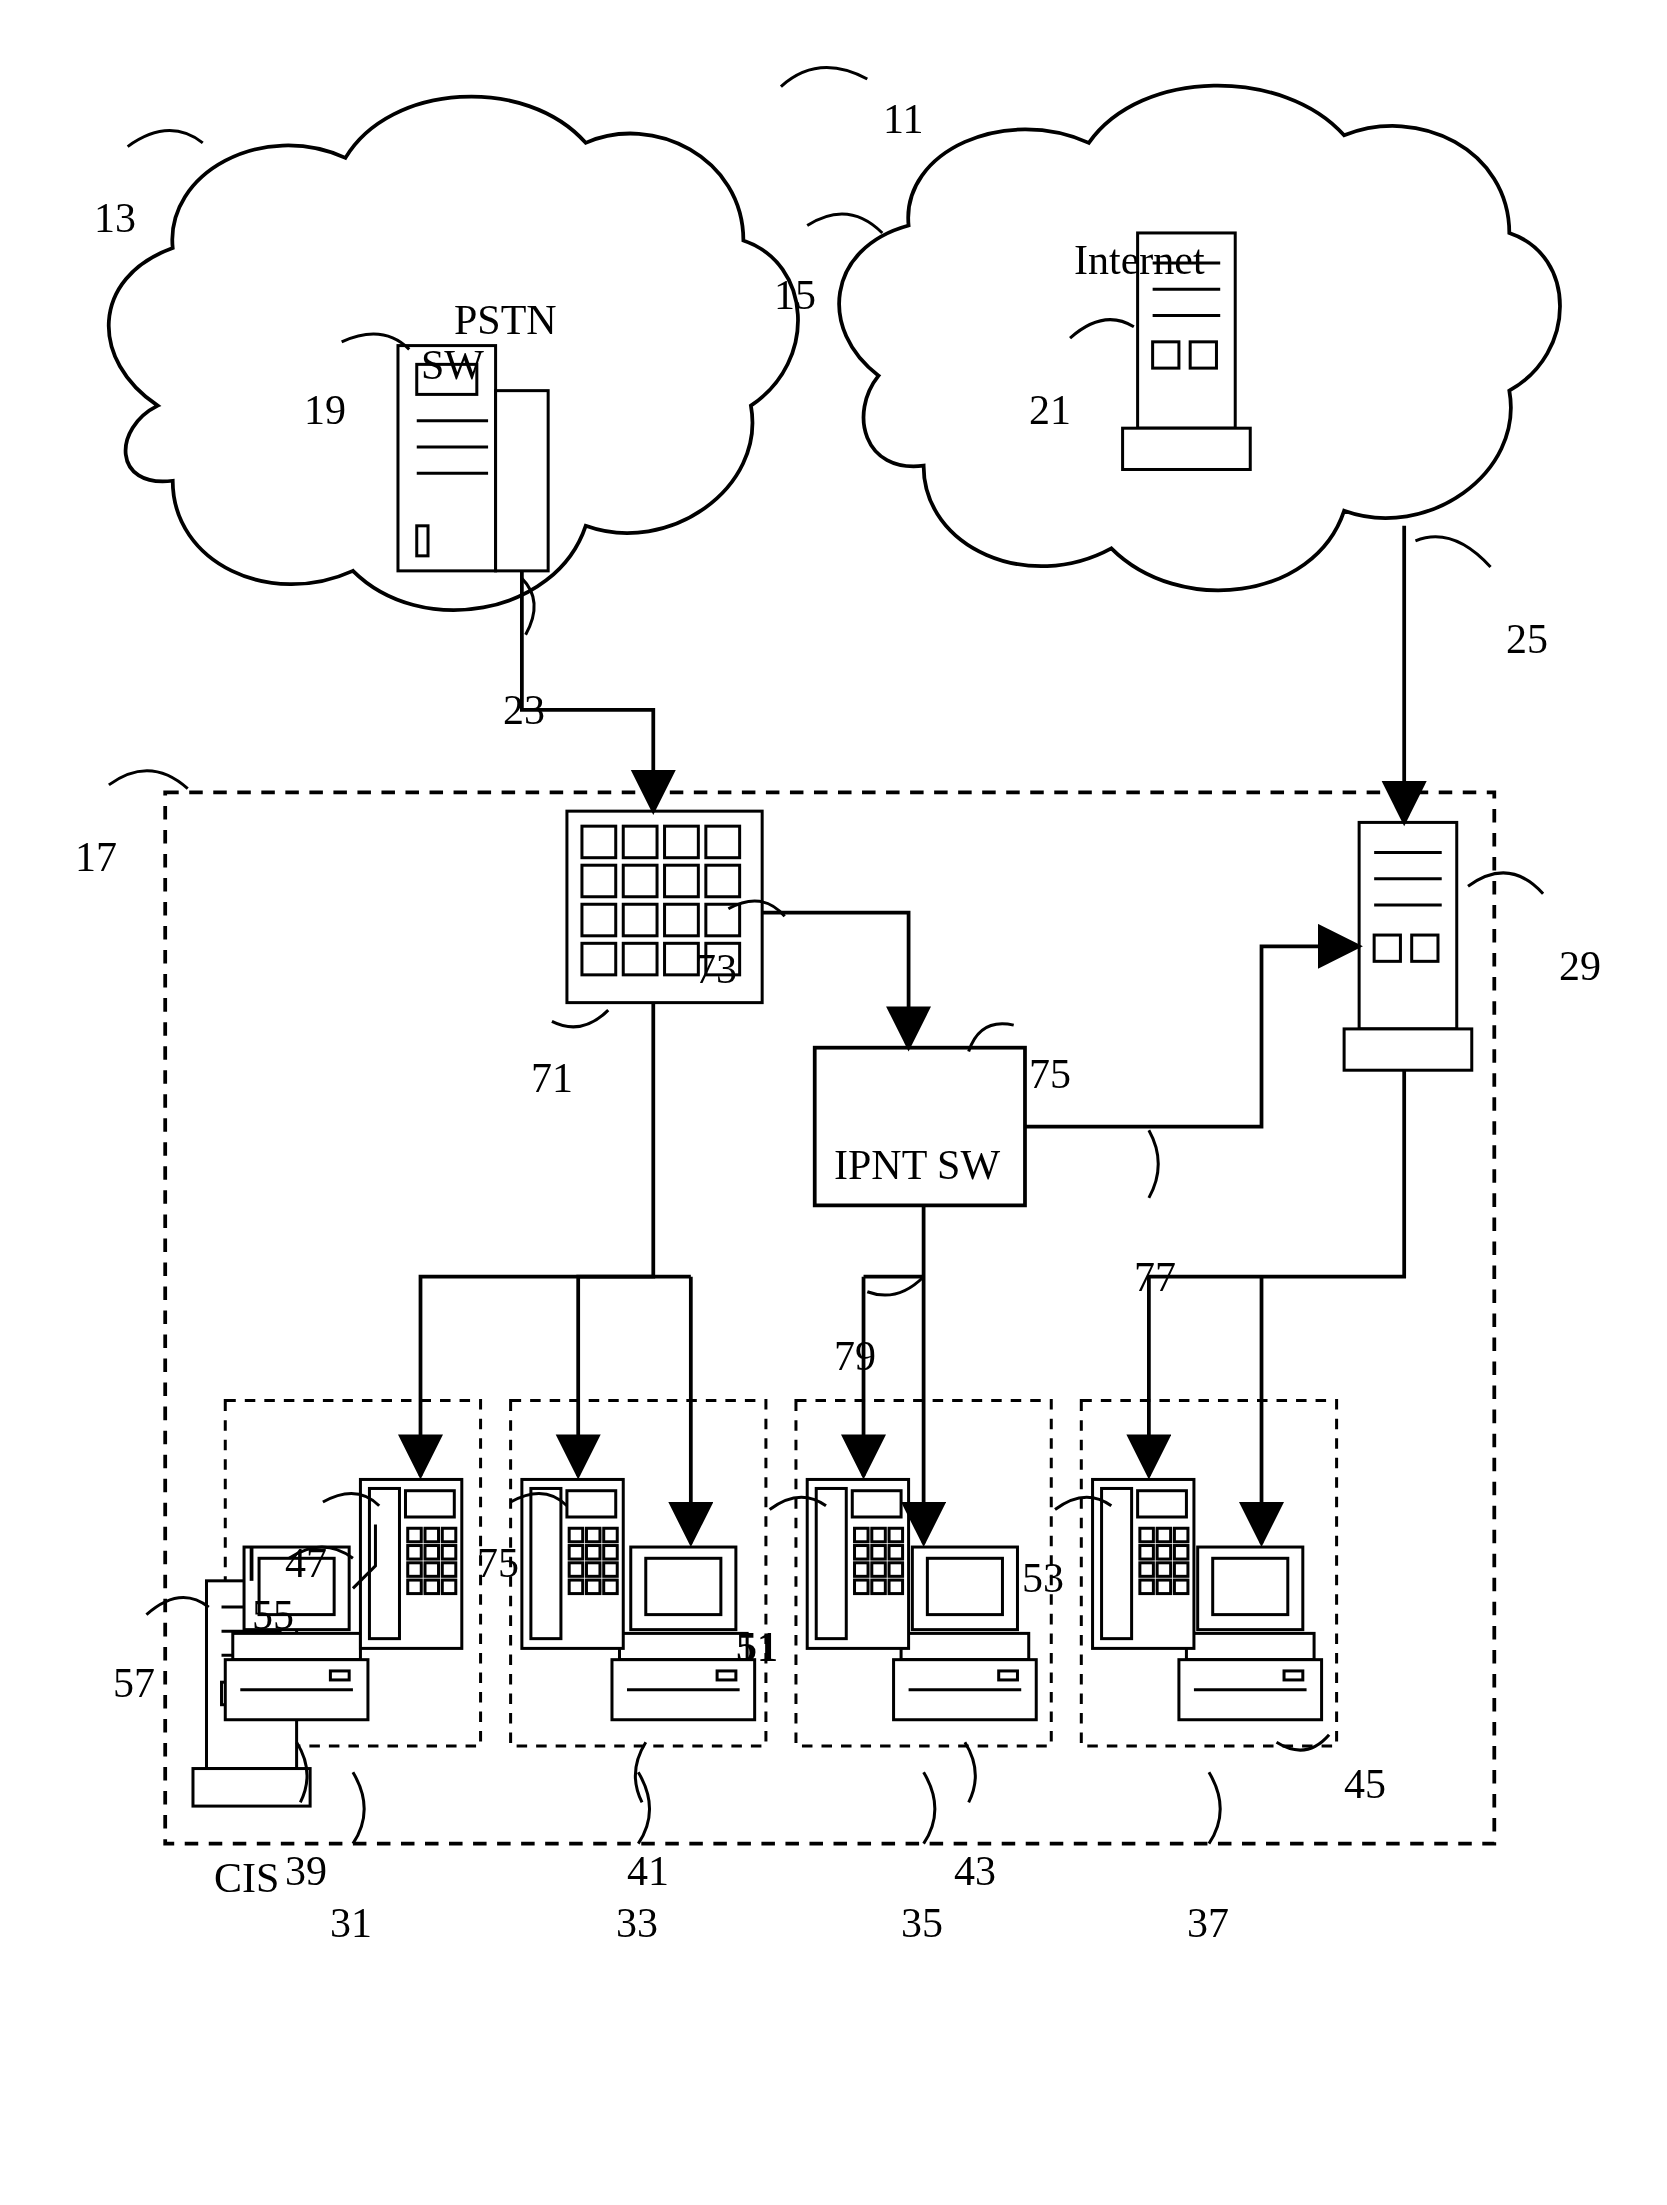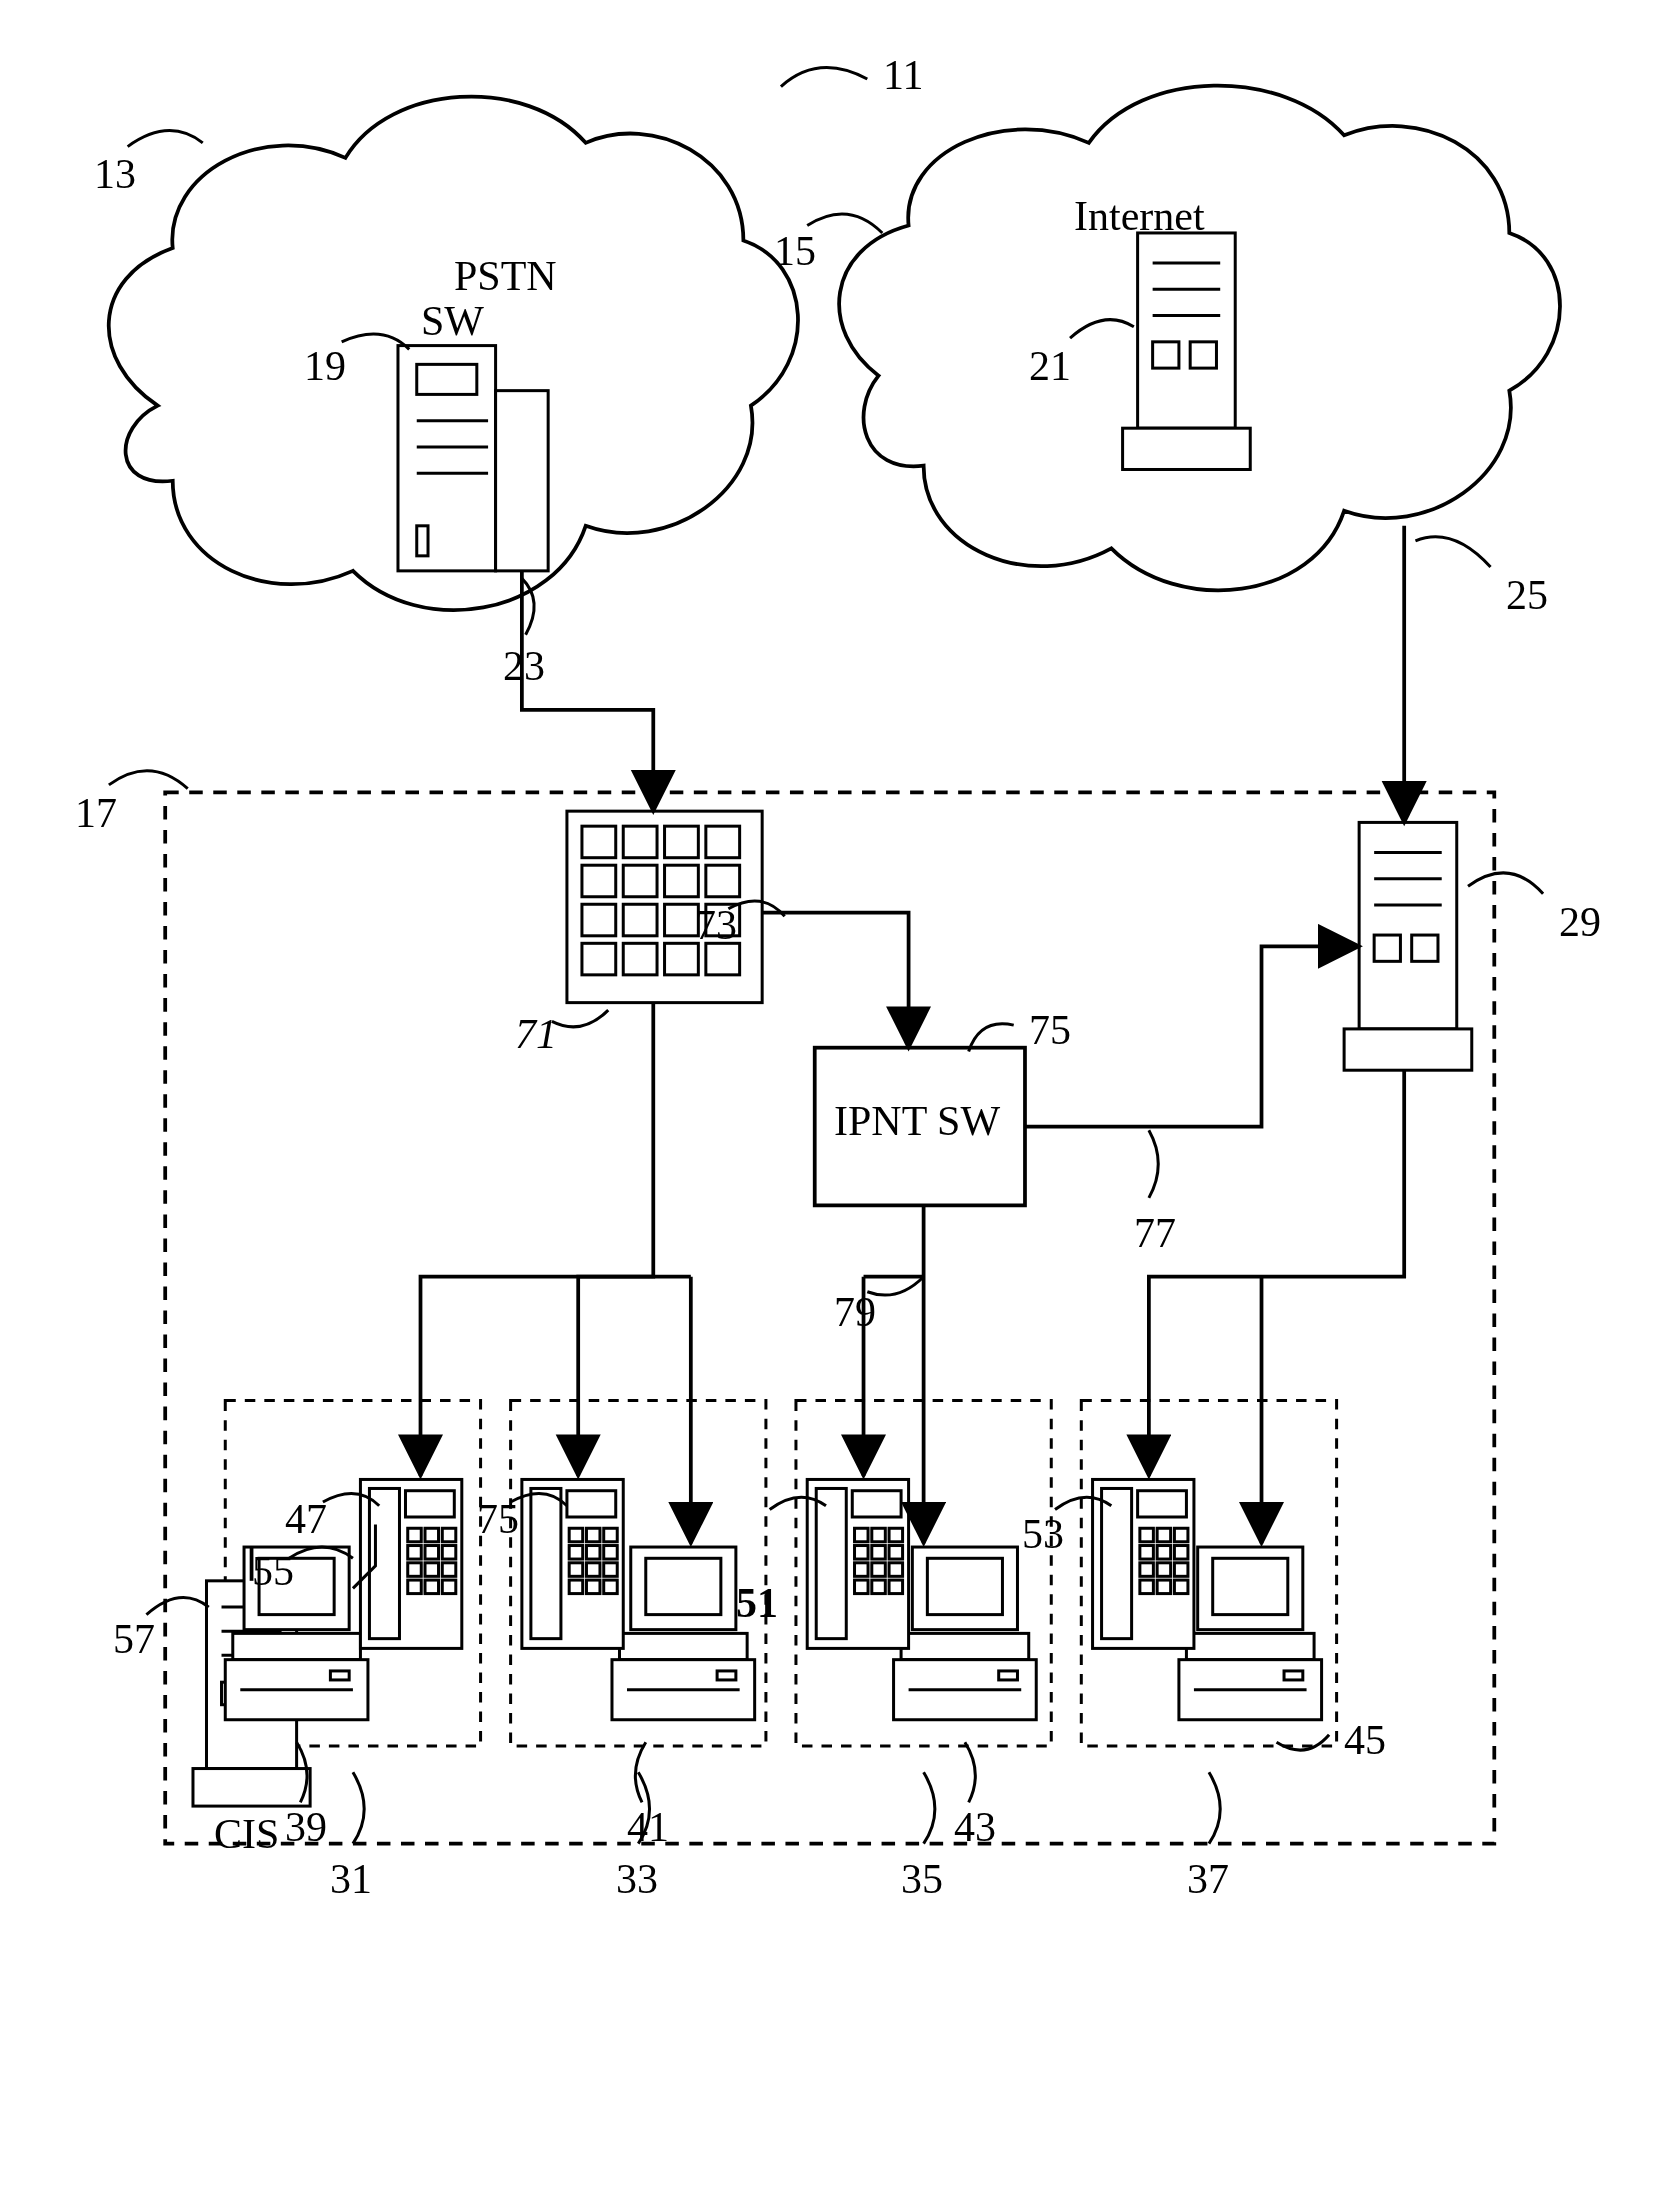--- a/index.html
+++ b/index.html
@@ -12,20 +12,21 @@
     position: relative;
     width: 1667px;
     height: 2205px;
   }
   svg { position: absolute; top: 0; left: 0; }
   .lbl {
     position: absolute;
     font-size: 42px;
     color: #000;
     white-space: nowrap;
+    margin-top: 44px;
   }
   .caption {
     position: absolute;
     font-size: 68px;
     font-style: italic;
     font-weight: bold;
     font-family: "Times New Roman", serif;
   }
 </style>
 </head>
@@ -328,21 +329,21 @@
 <div class="lbl" style="left:285px;  top:1803px;">39</div>
 <div class="lbl" style="left:627px;  top:1803px;">41</div>
 <div class="lbl" style="left:954px; top:1803px;">43</div>
 <div class="lbl" style="left:1344px; top:1716px;">45</div>
 <div class="lbl" style="left:285px;  top:1495px;text-align:center;">47</div>
 <div class="lbl" style="left:477px;  top:1495px;">75</div>
 <div class="lbl" style="left:736px;  top:1579px;font-weight:bold;">51</div>
 <div class="lbl" style="left:1022px; top:1510px;">53</div>
 <div class="lbl" style="left:252px;  top:1547px;">55</div>
 <div class="lbl" style="left:113px;  top:1615px;">57</div>
-<div class="lbl" style="left:515px;  top:1010px;font-style:italic;">71</div>
+<div class="lbl" style="left:531px;  top:1010px;">71</div>
 <div class="lbl" style="left:695px;  top:901px;">73</div>
 <div class="lbl" style="left:1029px; top:1006px;">75</div>
 <div class="lbl" style="left:1134px; top:1209px;">77</div>
 <div class="lbl" style="left:834px; top:1288px;">79</div>
 
 
 </div>
 
 
 </body></html>

